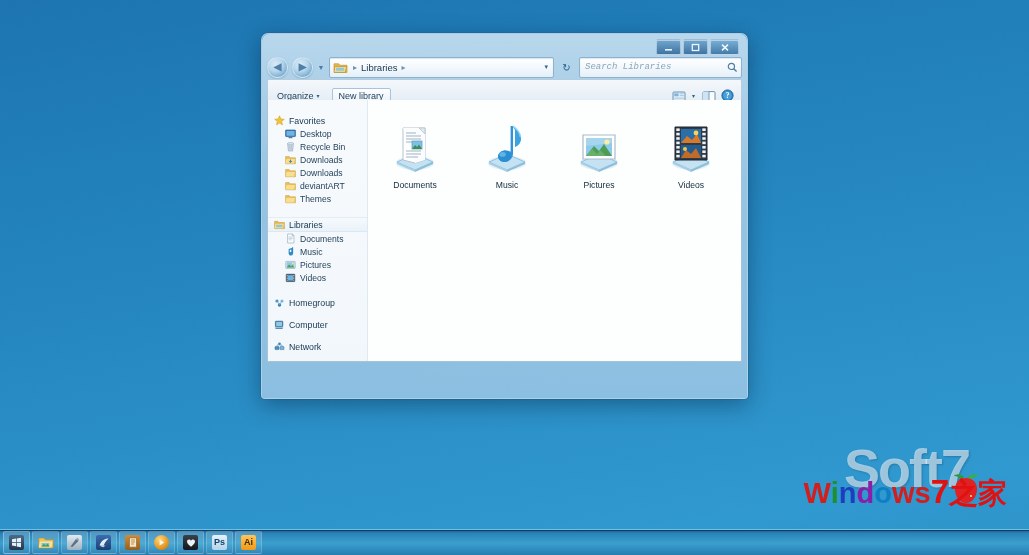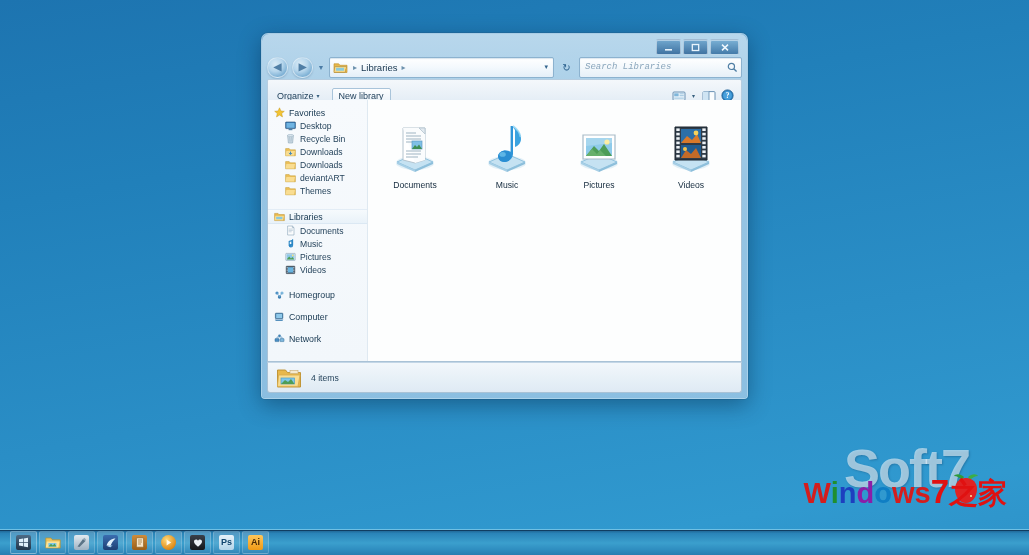--- a/index.html
+++ b/index.html
@@ -96,21 +96,21 @@
   .tbtn{font-size:9px;color:#1b3c57;padding:2px 6px;border-radius:2px;display:flex;align-items:center;gap:3px;}
   .tbtn.framed{border:1px solid #a9c4da;background:linear-gradient(180deg,#fdfeff,#eaf2f9);margin-left:6px;}
   .tb-right{margin-left:auto;display:flex;align-items:center;gap:2px;padding-right:2px;}
   .tb-ico{width:17px;height:15px;display:flex;align-items:center;justify-content:center;}
 
   
   #winbody{position:absolute;left:5px;top:66px;right:5px;bottom:36px;display:flex;
     border:1px solid #a9c2d6;border-top:0;background:#fff;box-sizing:border-box;}
   #navpane{
     width:99px;background:linear-gradient(180deg,#f7fafd 0%,#f2f7fb 100%);
-    border-right:1px solid #dfe9f1;padding-top:6px;overflow:hidden;position:relative;
+    border-right:1px solid #dfe9f1;padding-top:14px;overflow:hidden;position:relative;
   }
   .nav-group{margin-bottom:3px;}
   .nav-item{height:13px;display:flex;align-items:center;gap:4px;padding-left:6px;font-size:8.6px;color:#1d3c55;}
   .nav-item.child{padding-left:17px;}
   .nav-item.head{font-size:8.8px;color:#15364f;}
   .nav-item.selected{
     background:linear-gradient(180deg,#f6fafd,#e9f2f9);
     border-top:1px solid #e3edf6;border-bottom:1px solid #dbe8f3;
   }
   .nav-gap{height:9px;}
@@ -129,21 +129,21 @@
     background:linear-gradient(180deg,#f2f7fb 0%,#e7f0f7 55%,#dfeaf4 100%);
     border:1px solid #a9c2d6;border-top:1px solid #c3d6e6;border-radius:0 0 3px 3px;
     display:flex;align-items:center;padding:0 8px;box-sizing:border-box;gap:9px;
   }
   .status-text{font-size:8.6px;color:#1d3c55;}
 
   
   #taskbar{
     position:absolute;left:0;right:0;bottom:0;height:25px;
     background:linear-gradient(180deg,#1d5f8d 0%,#2a84b8 14%,#3b9fcd 52%,#2f8ec0 78%,#287db0 100%);
-    border-top:1px solid #6fc0e4;display:flex;align-items:center;padding-left:10px;gap:2px;
+    border-top:1px solid #6fc0e4;display:flex;align-items:center;padding-left:3px;gap:2px;
   }
   #taskbar:before{content:"";position:absolute;left:0;right:0;top:0;height:1px;background:rgba(12,48,80,.75);}
   .tbicon{
     width:25px;height:21px;border-radius:2px;display:flex;align-items:center;justify-content:center;
     border:1px solid rgba(255,255,255,.18);
     background:linear-gradient(180deg,rgba(255,255,255,.20),rgba(255,255,255,.04));
   }
   .tbicon.start{border-color:rgba(255,255,255,.30);}
   .glyphbox{width:15px;height:15px;border-radius:2px;display:flex;align-items:center;justify-content:center;
     font-size:9px;font-weight:bold;line-height:1;}
@@ -530,30 +530,20 @@
               </g>
             </svg>
           </div>
           <div class="item-label">Videos</div>
         </div>
 
       </div>
     </div>
   </div>
 
-  <div id="statusbar">
-    <svg width="26" height="24" viewBox="0 0 26 24">
-      <path d="M1.5 4 L9.5 4 L11.6 6.6 L24.5 6.6 L24.5 21 L1.5 21 Z" fill="#e8b84b" stroke="#bc8f2c" stroke-width=".9"></path>
-      <path d="M2.6 9 L24 9 L22 20.4 L1.5 20.4 Z" fill="#f9dd90" stroke="#d6aa4c" stroke-width=".8"></path>
-      <rect x="5" y="12" width="13.5" height="6" fill="#7cc6ea" stroke="#4f9dc6" stroke-width=".7"></rect>
-      <path d="M5 18 L9 14 L12 16 L15 13 L18.5 18 Z" fill="#4e9d57"></path>
-      <rect x="14" y="4.6" width="8" height="3" fill="#f4ead1" stroke="#c9ab6e" stroke-width=".6"></rect>
-    </svg>
-    <span class="status-text">4 items</span>
-  </div>
 </div>
 
 <div id="taskbar">
   <div class="tbicon start">
     <span class="glyphbox" style="background:linear-gradient(180deg,#4d6b86,#22364a);color:#e4f1fa;">
       <svg width="11" height="11" viewBox="0 0 11 11">
         <path d="M1 2.3 L5 1.6 L5 5.1 L1 5.1 Z" fill="#dff0fb"></path>
           <path d="M5.7 1.5 L10 .8 L10 5.1 L5.7 5.1 Z" fill="#dff0fb"></path>
         <path d="M1 5.8 L5 5.8 L5 9.3 L1 8.6 Z" fill="#dff0fb"></path>
           <path d="M5.7 5.8 L10 5.8 L10 10.2 L5.7 9.5 Z" fill="#dff0fb"></path>

